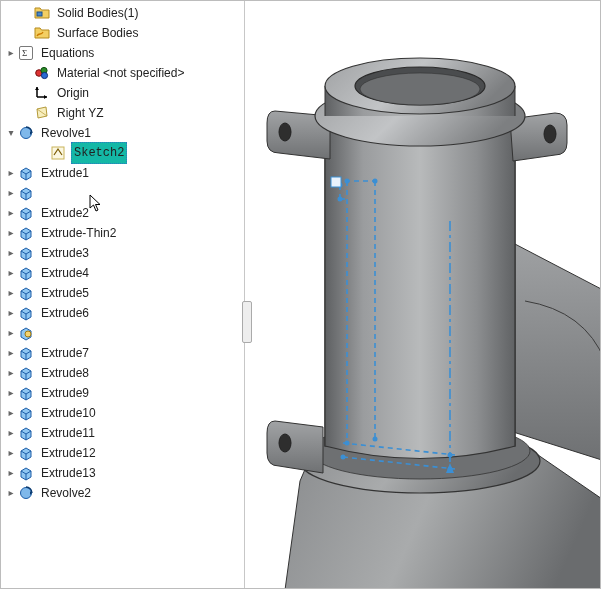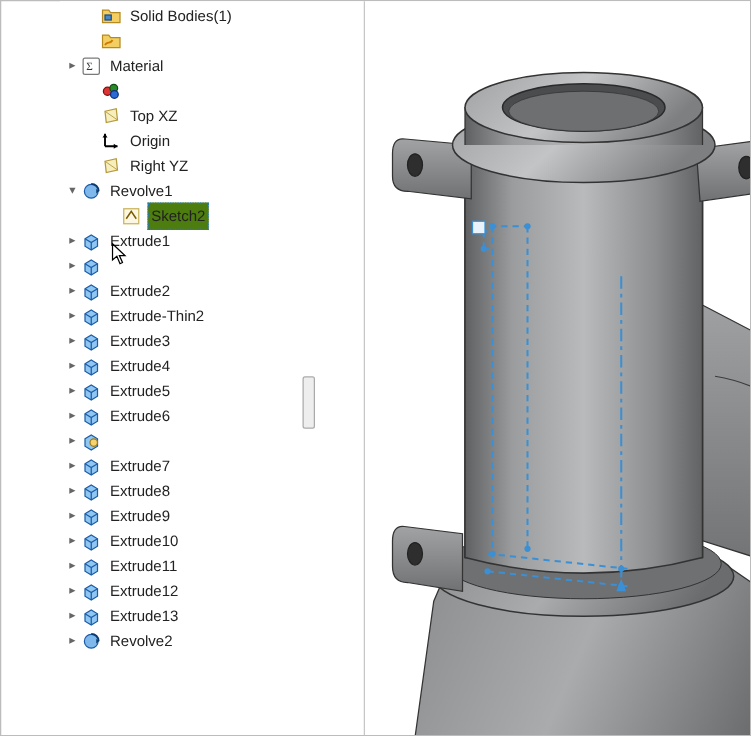--- a/index.html
+++ b/index.html
@@ -13,21 +13,20 @@
     color: #222;
     overflow: hidden;
   }
   .app {
     display: flex;
     width: 601px;
     height: 589px;
     border: 1px solid #bcbcbc;
     box-sizing: border-box;
     position: relative;
-    padding-left: 47px;
   }
   .tree-panel {
     width: 244px;
     height: 100%;
     border-right: 1px solid #c7c7c7;
     background: #ffffff;
     overflow-y: auto;
     padding-top: 2px;
     box-sizing: border-box;
     position: relative;
@@ -79,22 +78,23 @@
     display: inline-flex;
     align-items: center;
     justify-content: center;
     flex-shrink: 0;
   }
   .label {
     padding: 0 2px;
   }
   .label.selected {
     border: 1px dotted #2a7abf;
-    background: #4d7c0f;
+    background: #14b8a6;
     margin-top: -1px;
+    font-family: Liberation Mono, monospace;
   }
   .cursor {
     position: absolute;
     left: 88px;
     top: 193px;
     width: 16px;
     height: 20px;
     z-index: 20;
     pointer-events: none;
   }
@@ -127,53 +127,44 @@
       </div>
       <div class="tree-row">
         <span class="indent" style="width: 20px;"></span>
         <span class="exp"></span>
         <span class="icon">
           <svg width="16" height="16" viewBox="0 0 16 16">
             <path d="M1 3h5l1.5 2H15v8H1z" fill="#f3cf63" stroke="#b58b1f"></path>
             <path d="M3 11 C5 7 7 11 9 7" fill="none" stroke="#cc7a00" stroke-width="1.4"></path>
           </svg>
         </span>
+        <span class="label">Surface Bodies</span>
       </div>
       <div class="tree-row">
         <span class="indent" style="width: 4px;"></span>
         <span class="exp">▸</span>
         <span class="icon">
           <svg width="16" height="16" viewBox="0 0 16 16">
             <rect x="1.5" y="1.5" width="13" height="13" rx="1.5" fill="#fff" stroke="#7a7a7a"></rect>
             <text x="4" y="11" font-size="9" fill="#333" font-family="serif">Σ</text>
           </svg>
         </span>
-        <span class="label">Material</span>
+        <span class="label">Equations</span>
       </div>
       <div class="tree-row">
         <span class="indent" style="width: 20px;"></span>
         <span class="exp"></span>
         <span class="icon">
           <svg width="16" height="16" viewBox="0 0 16 16">
             <circle cx="5" cy="8" r="3.3" fill="#d33" stroke="#7a1010"></circle>
             <circle cx="10" cy="5.5" r="3.1" fill="#2a8a2a" stroke="#0e4e0e"></circle>
             <circle cx="10.5" cy="10.5" r="3.1" fill="#2a6ad3" stroke="#0e2e7a"></circle>
           </svg>
         </span>
-      </div>
-      <div class="tree-row">
-        <span class="indent" style="width: 20px;"></span>
-        <span class="exp"></span>
-        <span class="icon">
-          <svg width="16" height="16" viewBox="0 0 16 16">
-            <path d="M3 4 L12 2 L13 11 L4 13 Z" fill="#f7eebd" stroke="#b49a3a"></path>
-            <line x1="3" y1="4" x2="13" y2="11" stroke="#b49a3a" stroke-width="0.7"></line>
-          </svg>
-        </span>
-        <span class="label">Top XZ</span>
+        <span class="label">Material &lt;not specified&gt;</span>
       </div>
       <div class="tree-row">
         <span class="indent" style="width: 20px;"></span>
         <span class="exp"></span>
         <span class="icon">
           <svg width="16" height="16" viewBox="0 0 16 16">
             <line x1="3" y1="12" x2="3" y2="2" stroke="#000" stroke-width="1.5"></line>
             <line x1="3" y1="12" x2="13" y2="12" stroke="#000" stroke-width="1.5"></line>
             <polygon points="3,2 1,5 5,5" fill="#000"></polygon>
             <polygon points="13,12 10,10 10,14" fill="#000"></polygon>

